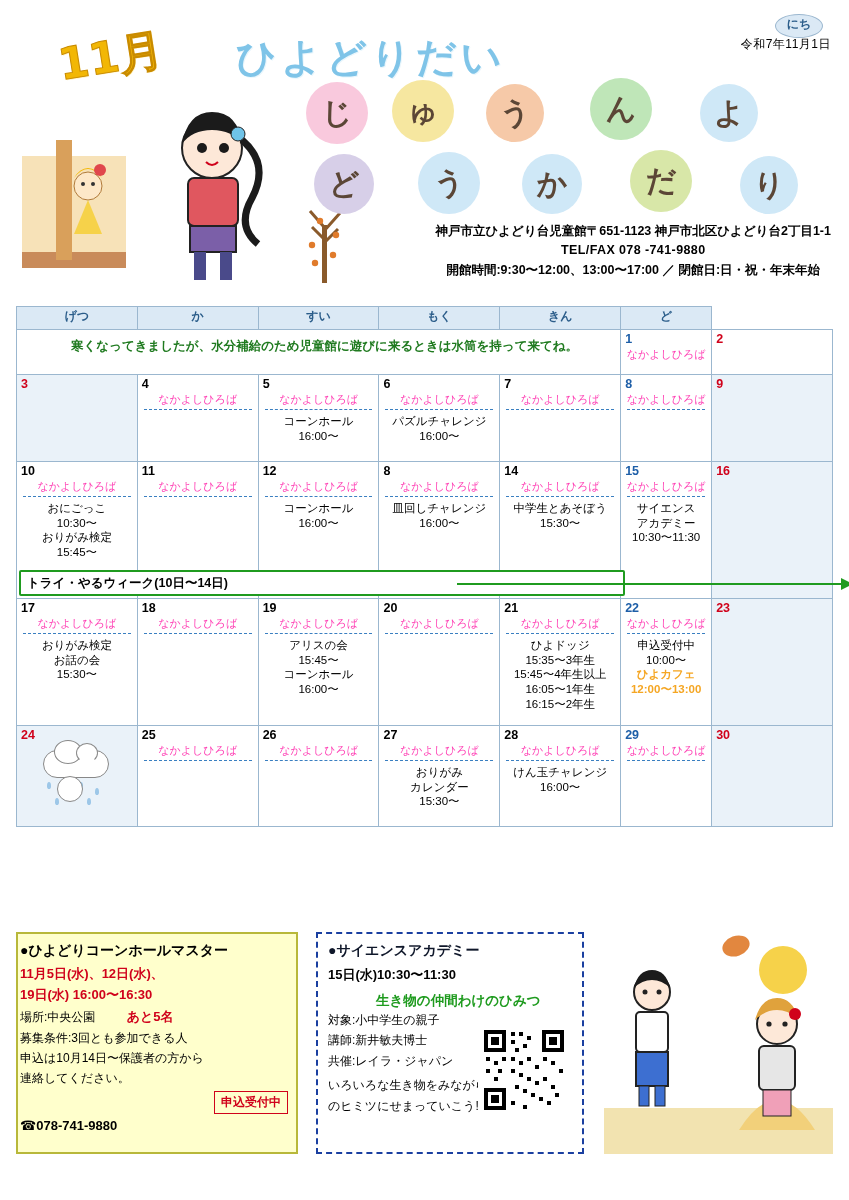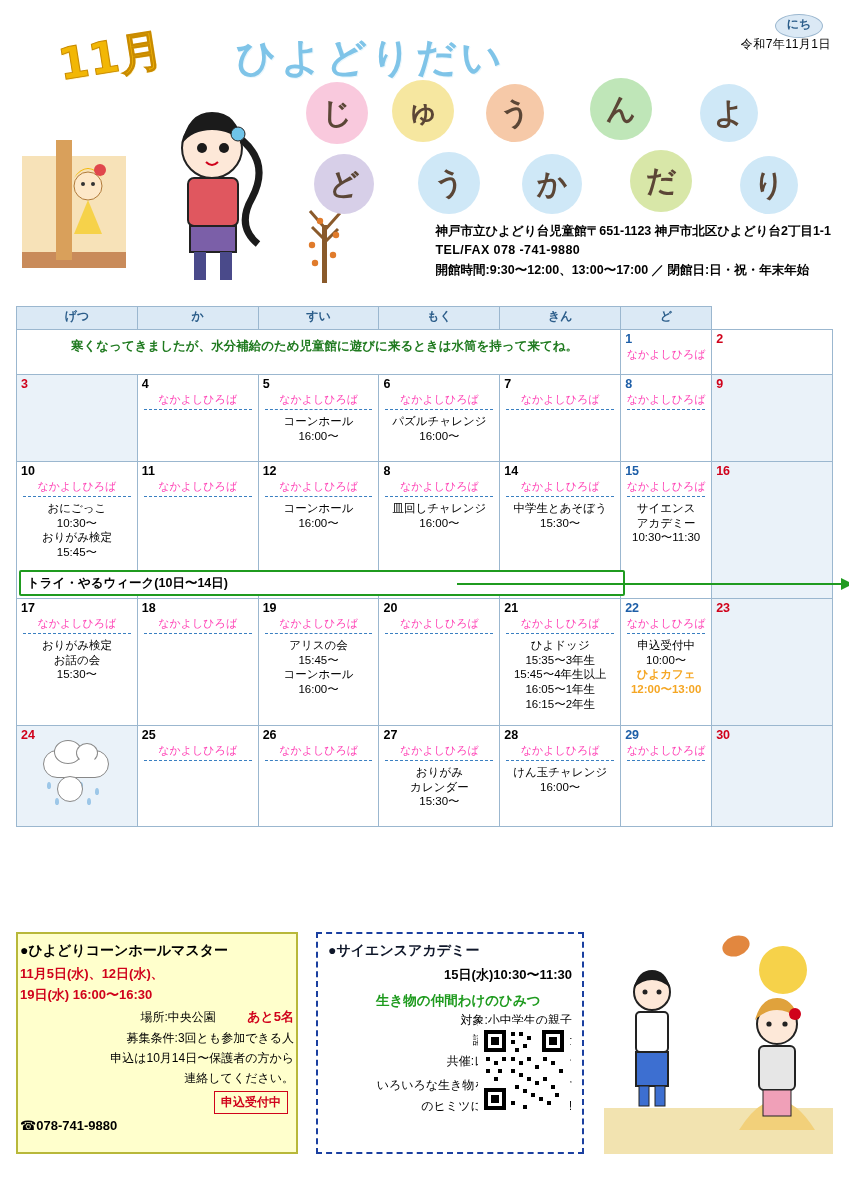--- a/index.html
+++ b/index.html
@@ -31,21 +31,21 @@
   .bub.b2{left:92px;top:2px;width:62px;height:62px;background:#f6e7a0;}
   .bub.b3{left:186px;top:6px;width:58px;height:58px;background:#f6c9a8;}
   .bub.b4{left:290px;top:0px;width:62px;height:62px;background:#bfe6b8;}
   .bub.b5{left:400px;top:6px;width:58px;height:58px;background:#cfe8f7;}
   .bub.b6{left:14px;top:76px;width:60px;height:60px;background:#d7cfe8;}
   .bub.b7{left:118px;top:74px;width:62px;height:62px;background:#cfe8f7;}
   .bub.b8{left:222px;top:76px;width:60px;height:60px;background:#cfe8f7;}
   .bub.b9{left:330px;top:72px;width:62px;height:62px;background:#d8e7a8;}
   .bub.b10{left:440px;top:78px;width:58px;height:58px;background:#cfe8f7;}
 
-  .addr{position:absolute;right:18px;top:222px;text-align:left;font-size:12.5px;line-height:1.55;font-weight:bold;}
+  .addr{position:absolute;right:18px;top:222px;text-align:center;font-size:12.5px;line-height:1.55;font-weight:bold;}
   .addr .l2{letter-spacing:.4px;}
 
   
   .draw-left{position:absolute;left:16px;top:120px;width:120px;height:150px;}
   .draw-girl{position:absolute;left:150px;top:100px;width:160px;height:190px;}
   .draw-tree{position:absolute;left:300px;top:205px;width:50px;height:80px;}
 
   
   table.cal{border-collapse:collapse;width:817px;margin:6px 16px 0 16px;table-layout:fixed;}
   table.cal th,table.cal td{border:1px solid #9bb7cf;vertical-align:top;}
@@ -86,21 +86,21 @@
   .kiddo{position:absolute;left:40px;top:34px;width:24px;height:24px;border:1.5px solid #888;border-radius:50%;background:#fff;}
 
   
   .bottom{position:absolute;left:16px;top:932px;width:817px;height:252px;}
   .boxA{position:absolute;left:0;top:0;width:282px;height:222px;border:2px solid #b8b83a;background:#ffffcc;box-sizing:border-box;padding:8px 2px;}
   .boxB{position:absolute;left:300px;top:0;width:268px;height:222px;border:2px dashed #1a3fa0;background:#fff;box-sizing:border-box;padding:8px 10px;}
   .boxC{position:absolute;left:588px;top:0;width:229px;height:222px;background:#fff;}
   .bt{font-size:14px;font-weight:bold;color:#0f172a;margin-bottom:4px;}
   .boxA .bt{color:#000;}
   .lineA{font-size:13px;font-weight:bold;color:#d0021b;line-height:1.6;}
-  .lineBlk{font-size:12px;line-height:1.7;text-align:right;}
+  .lineBlk{font-size:12px;line-height:1.7;}
   .badge-red{display:inline-block;border:1.5px solid #d0021b;color:#d0021b;font-size:12px;font-weight:bold;padding:2px 6px;}
   .ato{color:#d0021b;font-weight:bold;font-size:13px;}
   .tel{font-size:13px;font-weight:bold;}
   .bgreen{color:#1f9b1f;font-weight:bold;font-size:13.5px;margin-left:48px;}
   .qr{position:absolute;right:12px;bottom:36px;width:86px;height:86px;background:
      repeating-linear-gradient(0deg,#000 0 6px,#fff 6px 12px),
      repeating-linear-gradient(90deg,#000 0 6px,#fff 6px 12px);
      background-blend-mode:difference;border:3px solid #fff;}
   .qr-in{position:absolute;inset:0;}
   .boxC .art{position:absolute;inset:0;}

